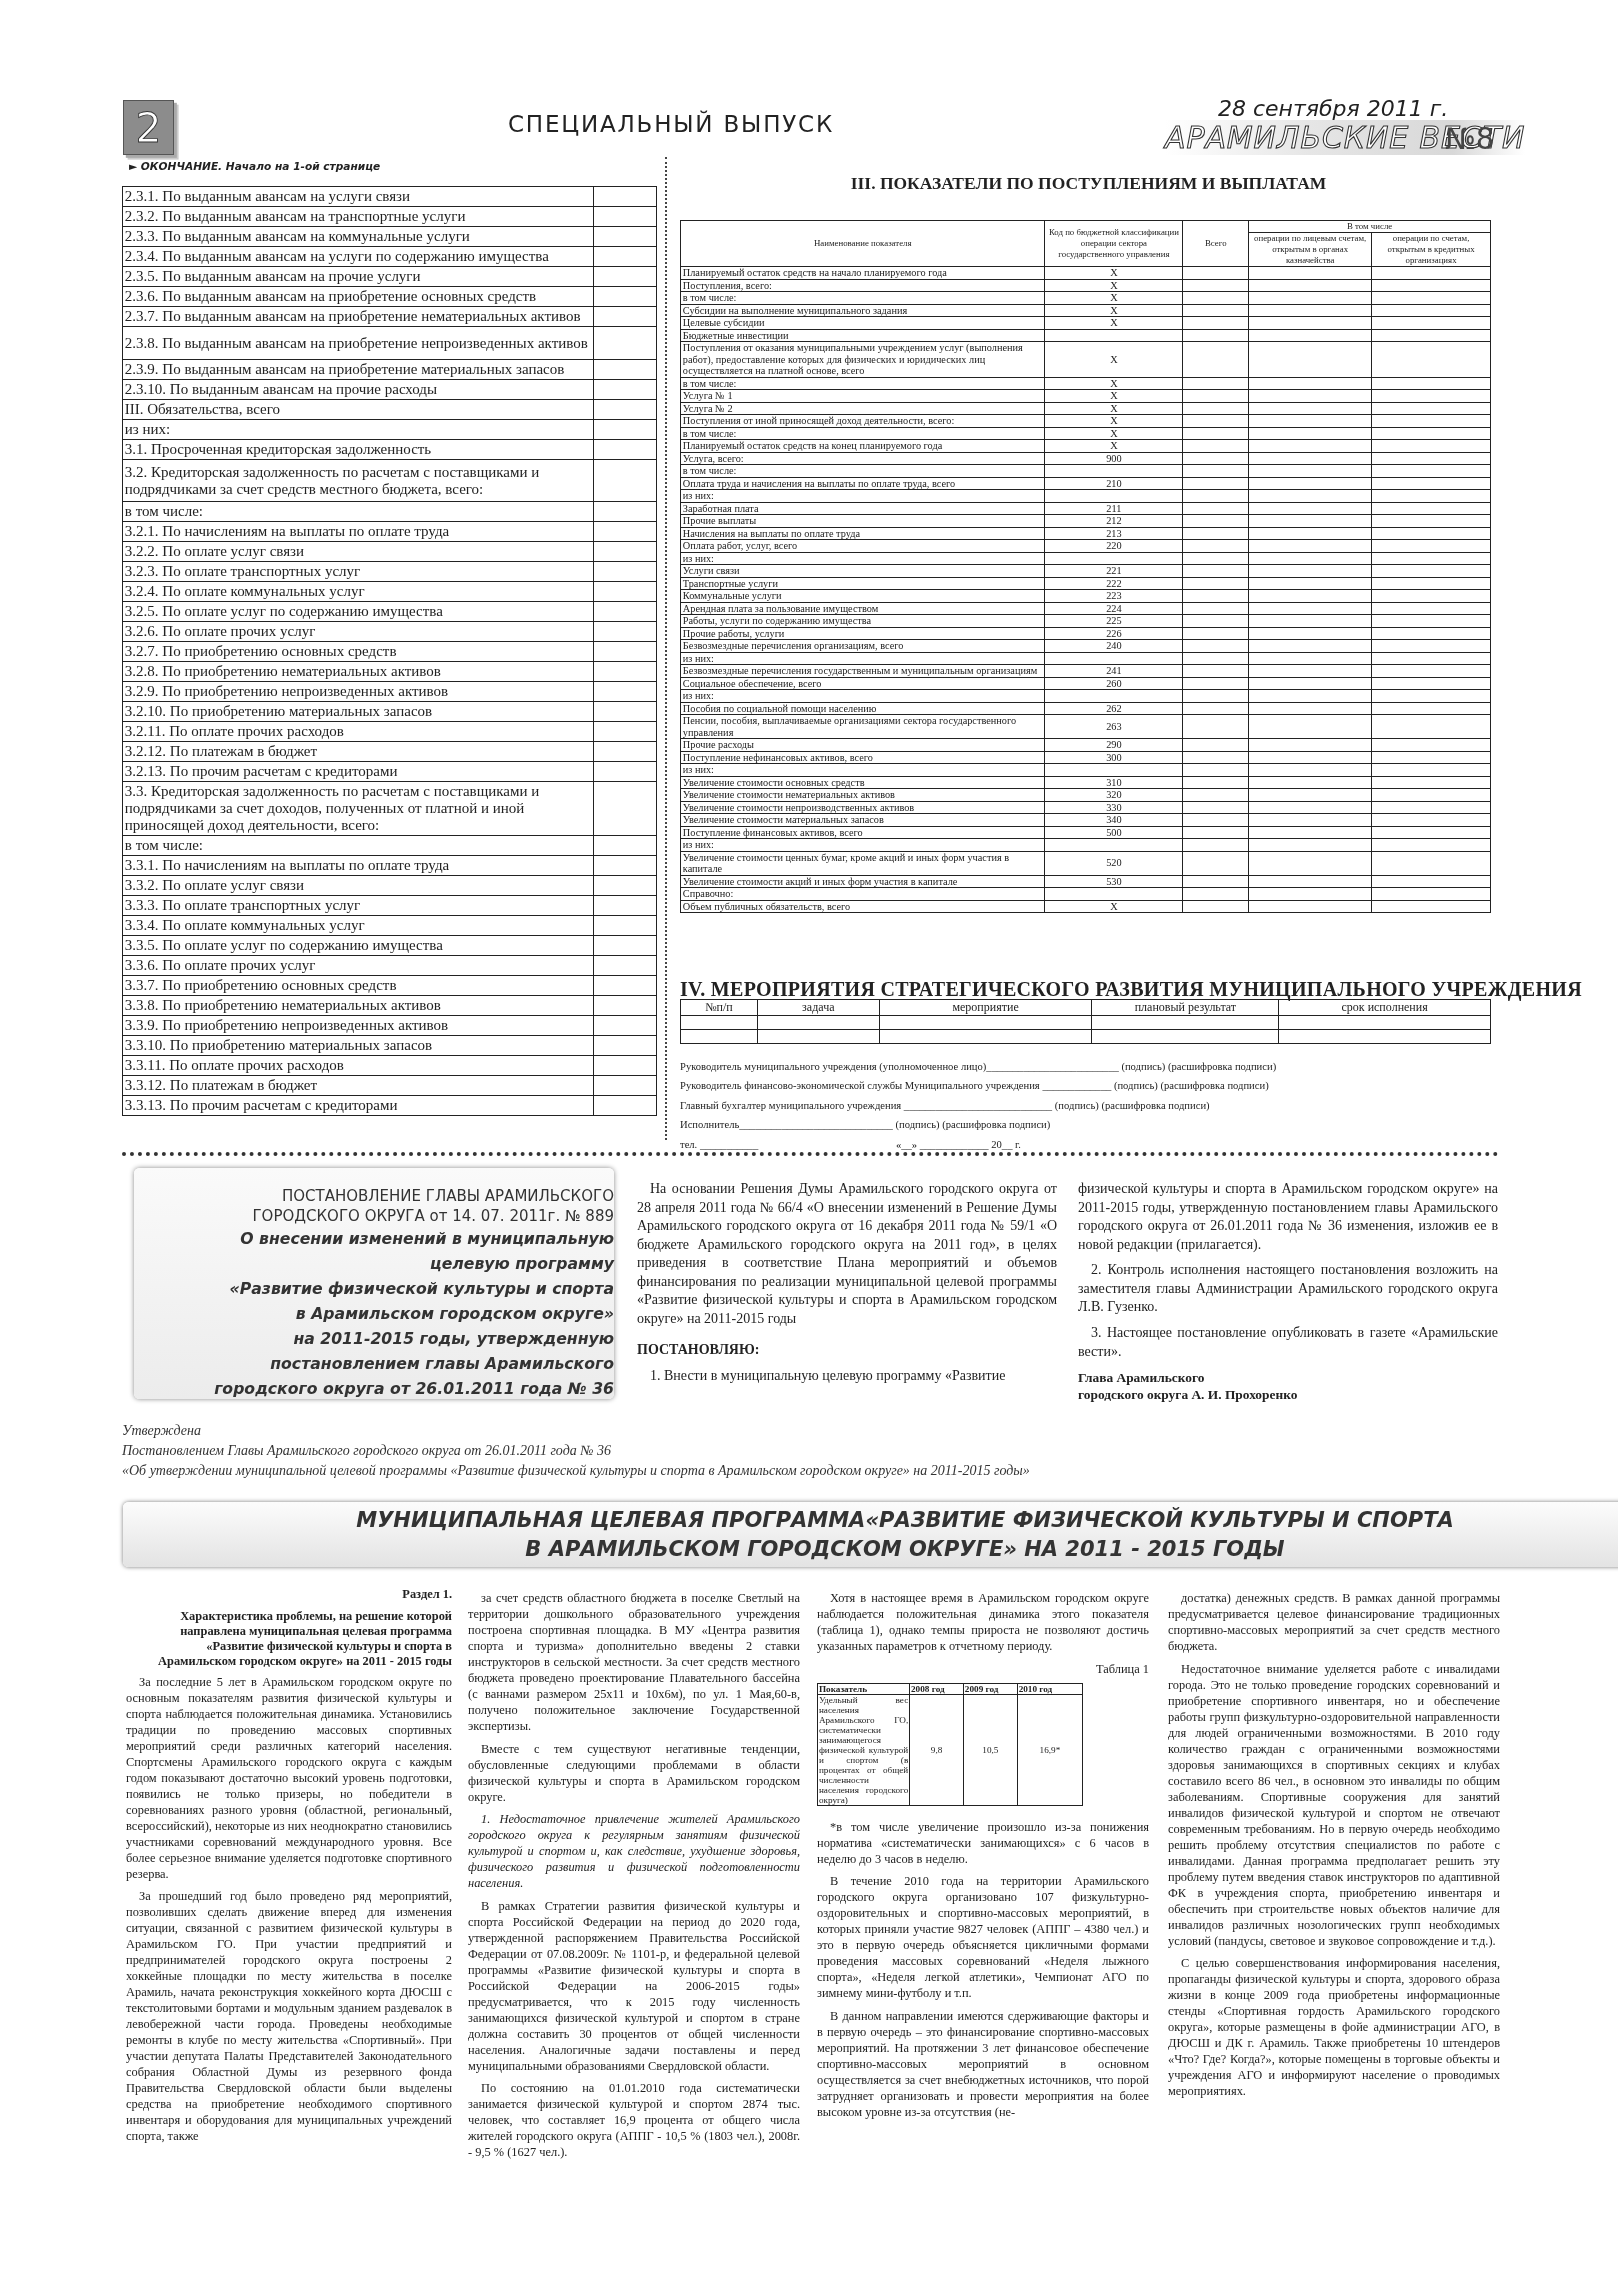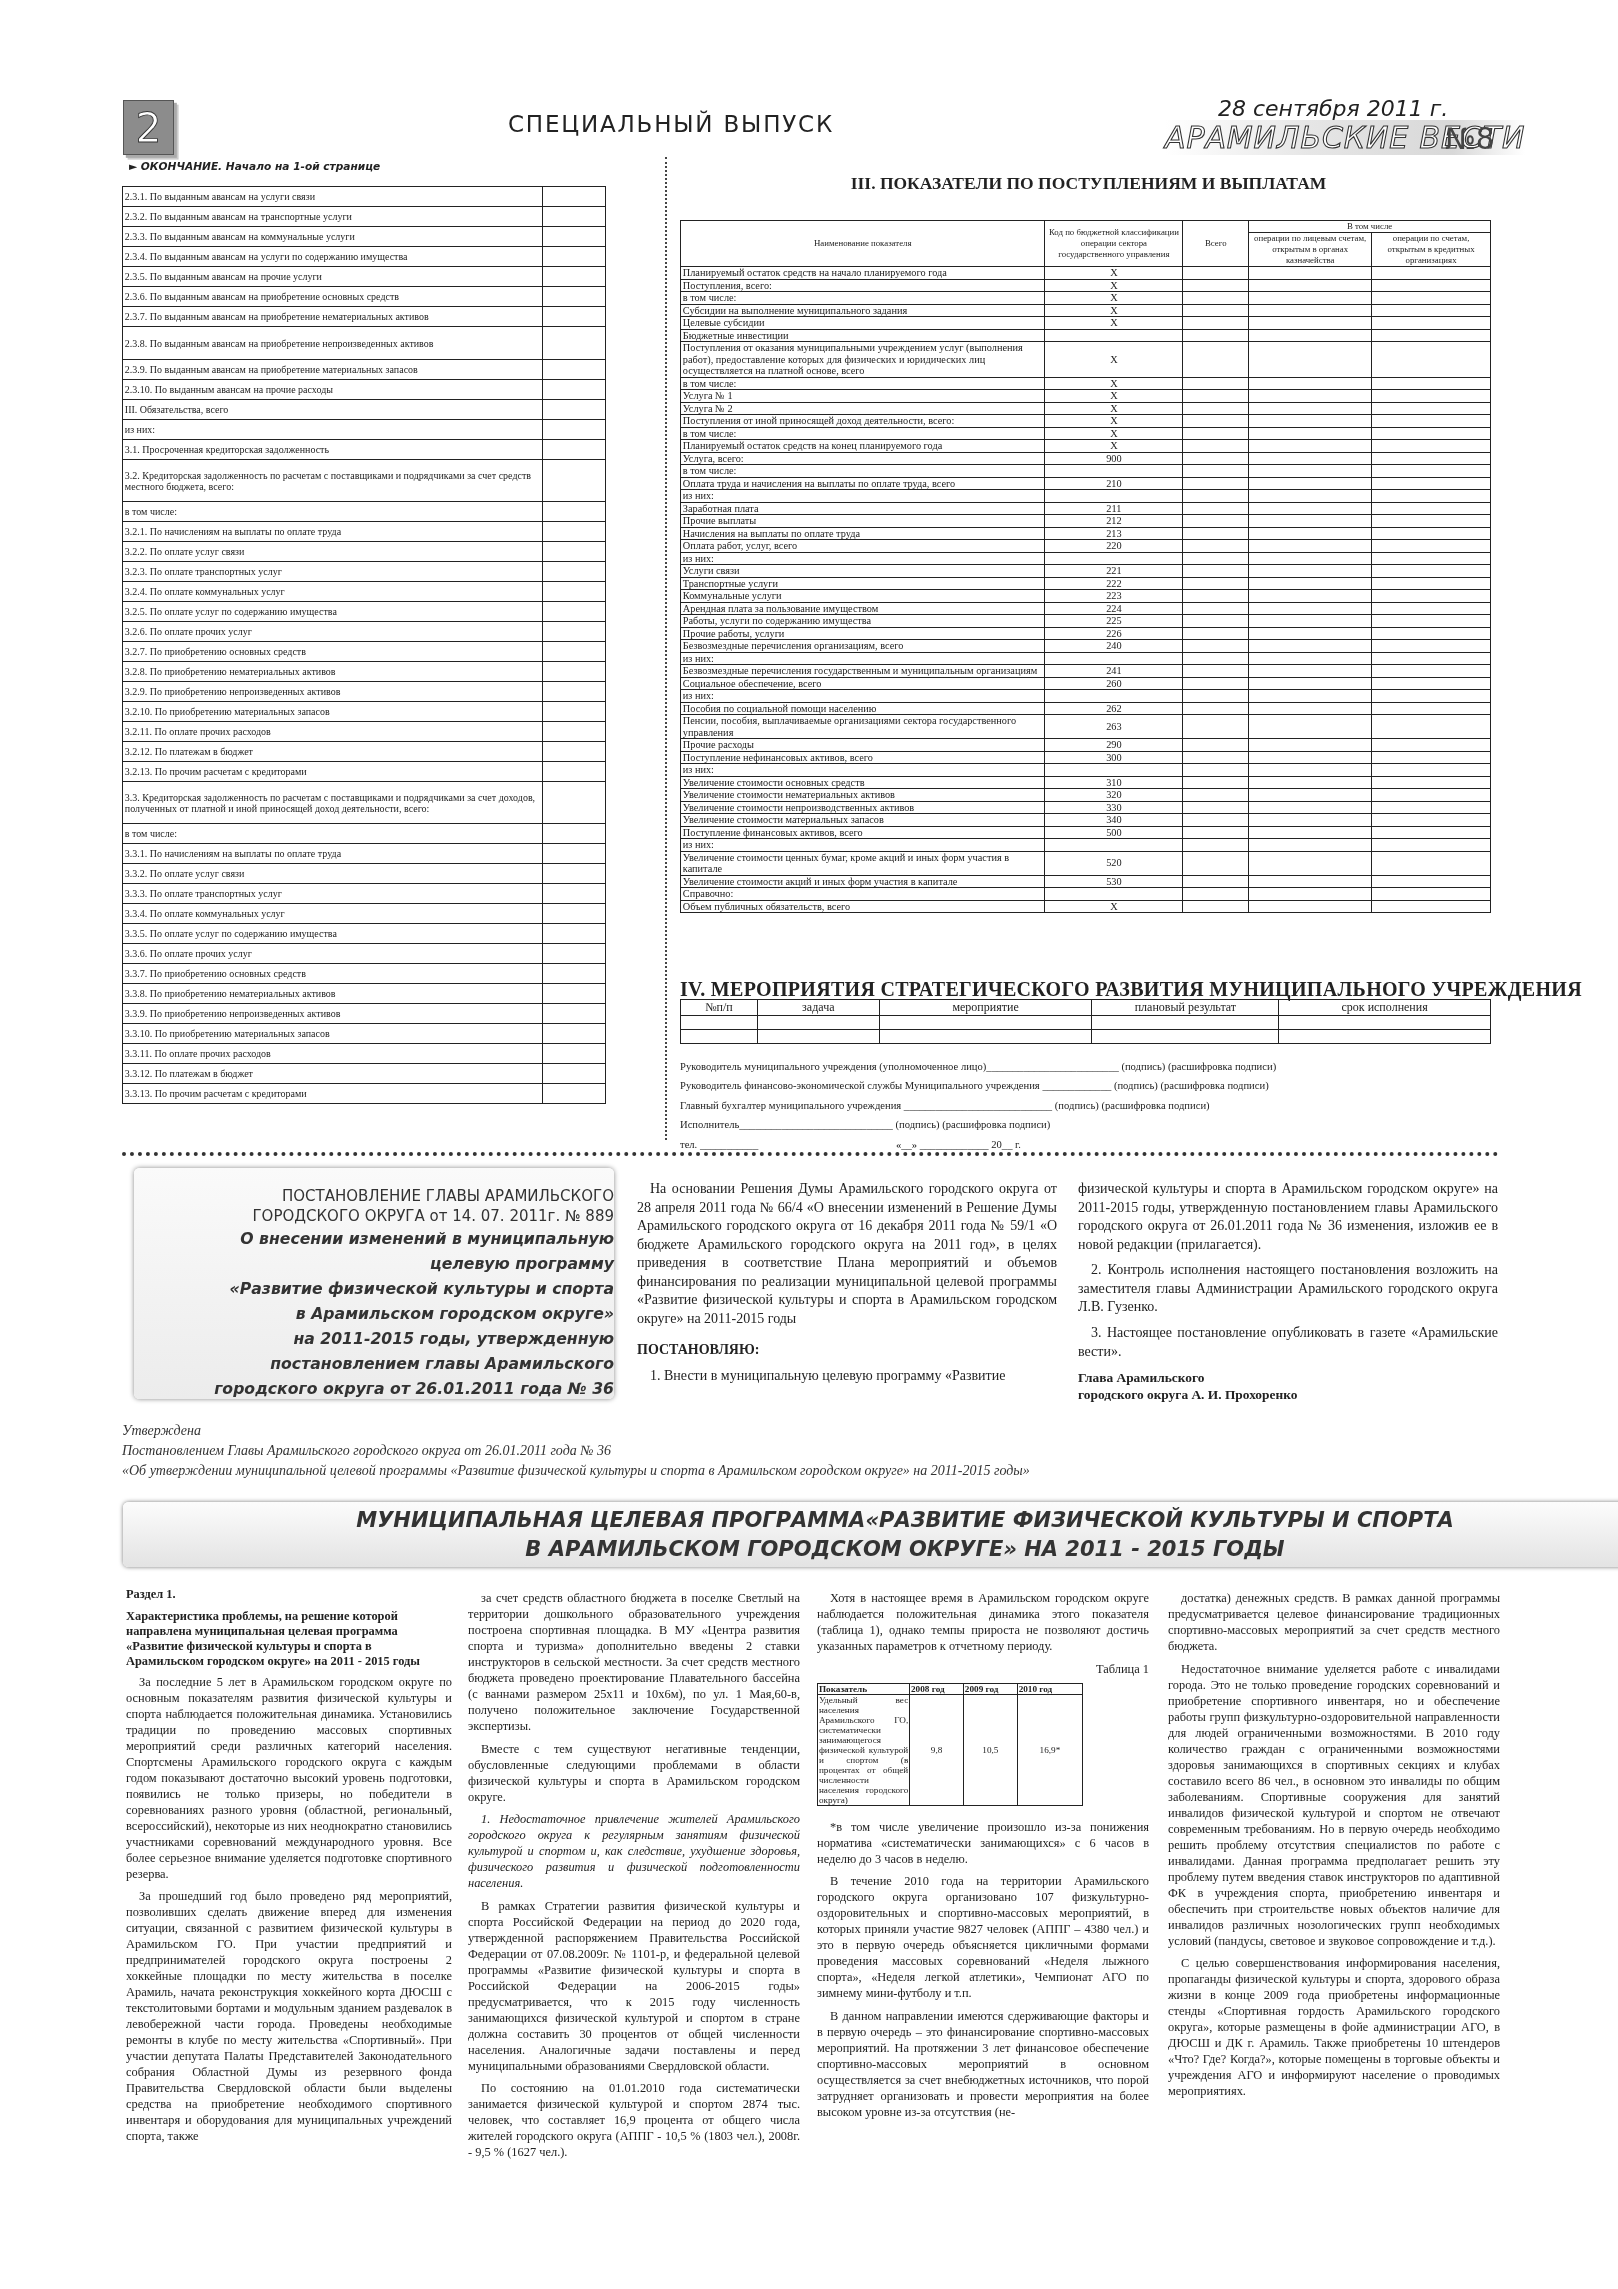--- a/index.html
+++ b/index.html
@@ -10,21 +10,21 @@
 #page-num{left:123px;top:100px;width:51px;height:55px;background:#8c8c8c;border:1.8px solid #555;box-shadow:2.8px 2.8px 0 #aaa,4.6px 4.6px 0 #ccc;display:flex;align-items:center;justify-content:center;font-family:"DejaVu Sans",sans-serif;font-size:41px;color:#fff;-webkit-text-stroke:0.9px #333}
 #special{left:508px;top:111px;font-family:"DejaVu Sans",sans-serif;font-size:23px;letter-spacing:1.8px;color:#222}
 #date{left:1218px;top:96px;font-family:"DejaVu Sans",sans-serif;font-style:italic;font-size:22px;color:#222}
 #paper{left:1165px;top:120px;font-family:"DejaVu Sans",sans-serif;font-style:italic;font-size:30px;letter-spacing:0.9px;color:#fff;-webkit-text-stroke:1.1px #333;background:linear-gradient(90deg,#fff 0%,#e6e6e6 40%,#d8d8d8 80%,#fff 100%)}
 #issue{left:1445px;top:122px;font-family:"DejaVu Sans",sans-serif;font-size:29.5px;color:#444}
 #continuation{left:129px;top:160px;font-family:"DejaVu Sans",sans-serif;font-style:italic;font-weight:bold;font-size:10.6px;color:#222}
 
 .vdots{border-left:2.8px dotted #444}
 .hdots{border-top:4.6px dotted #333}
 
-#left-table{left:122px;top:186px;width:484px;border-collapse:collapse;font-size:10px}
+#left-table{left:122px;top:186px;width:535px;border-collapse:collapse;font-size:15px}
 #left-table td{border:0.9px solid #222;padding:0.9px 1.8px;vertical-align:middle;height:20px}
 #left-table td.v{width:63px}
 #left-table tr.tall td{height:33px}
 #left-table tr.tall3 td{height:42px}
 
 #s3-title{left:701px;top:173px;width:775px;text-align:center;font-weight:bold;font-size:17.5px;line-height:20px;color:#222}
 #s3-table{left:680px;top:220px;width:811px;border-collapse:collapse;font-size:10.3px;line-height:11.5px}
 #s3-table td,#s3-table th{border:0.9px solid #222;padding:0 1.8px;font-weight:normal}
 #s3-table th{font-size:8.8px;line-height:11px;text-align:center}
 #s3-table td.c{text-align:center}
@@ -46,21 +46,21 @@
 #approved{left:122px;top:1421px;font-style:italic;font-size:14px;line-height:20px;color:#333}
 #program-box{left:123px;top:1502px;width:1564px;height:65px;border-radius:5.5px;background:linear-gradient(180deg,#fcfcfc,#e3e3e3);box-shadow:0 0 4.6px #777;text-align:center;font-family:"DejaVu Sans",sans-serif;font-style:italic;font-weight:bold;font-size:21px;line-height:29.5px;color:#333;padding-top:3.7px}
 
 .bc{font-size:12.4px;line-height:16px;text-align:justify;color:#222}
 .bc p{text-indent:13px;margin-bottom:6.5px}
 .bc .it{font-style:italic}
 #bc1{left:126px;top:1587px;width:326px}
 #bc2{left:468px;top:1590px;width:332px}
 #bc3{left:817px;top:1590px;width:332px}
 #bc4{left:1168px;top:1590px;width:332px}
-#sec-head{text-align:left;font-weight:bold;font-size:12.4px;line-height:14.8px;margin-bottom:5.5px}
+#sec-head{text-align:right;font-weight:bold;font-size:12.4px;line-height:14.8px;margin-bottom:5.5px}
 #sec-head .h1{margin-bottom:7.4px}
 #t1-caption{text-align:right;margin:7.4px 0 5.5px}
 #t1{border-collapse:collapse;font-size:9.2px;line-height:10px;width:266px;margin-bottom:13px}
 #t1 th,#t1 td{border:0.9px solid #222;padding:0 0.9px}
 #t1 th{font-weight:bold;}
 #t1 td.n{text-align:center;vertical-align:middle}
 </style>
 </head>
 <body>
 

